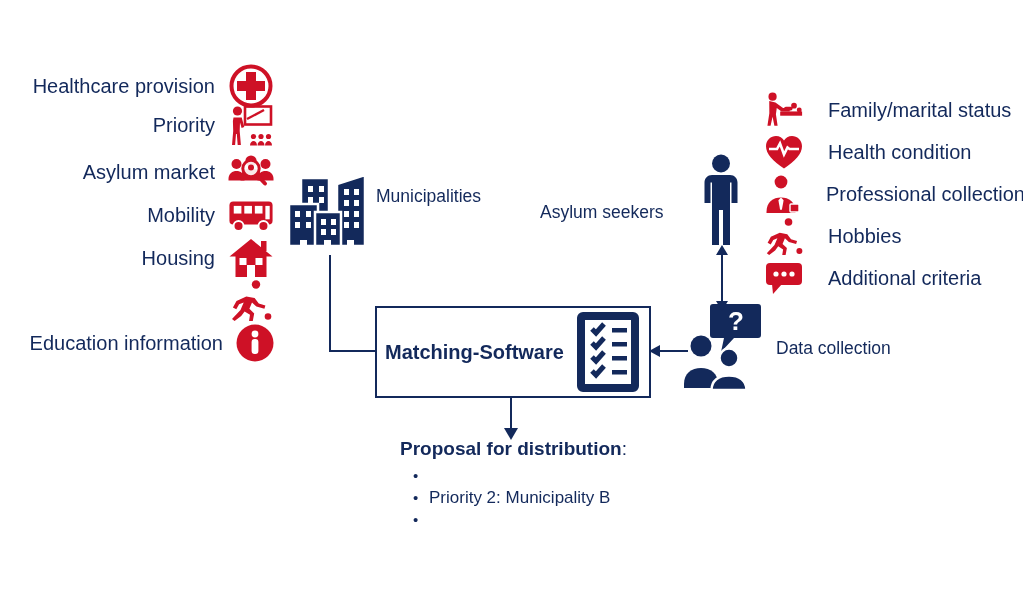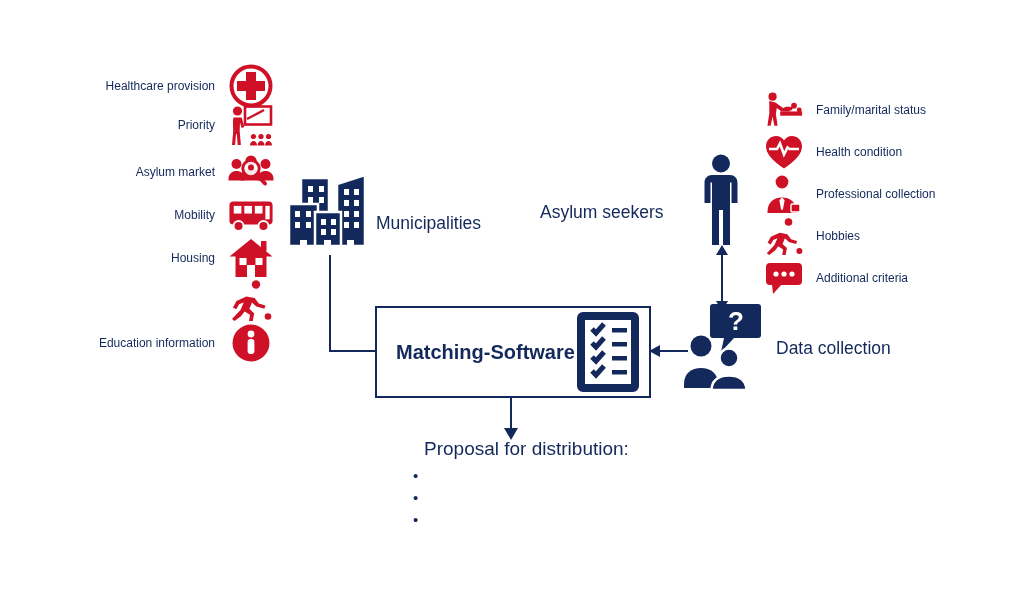--- a/index.html
+++ b/index.html
@@ -10,49 +10,49 @@
   body{
     width:1023px;height:596px;background:#fff;
     font-family:"Liberation Sans",sans-serif;color:var(--navy);
     position:relative;overflow:hidden;
   }
   .abs{position:absolute;}
   
   .lrow{position:absolute;left:30px;width:244px;height:42px;
         display:flex;align-items:center;justify-content:flex-end;gap:13px;}
   .rrow{position:absolute;left:764px;width:256px;height:42px;
-        display:flex;align-items:center;justify-content:flex-start;gap:12px;}
-  .crit-label{font-size:12px;color:var(--navy);white-space:nowrap;}
+        display:flex;align-items:center;justify-content:flex-start;gap:24px;}
+  .crit-label{font-size:20px;color:var(--navy);white-space:nowrap;}
   .ibox{display:flex;align-items:center;justify-content:center;color:var(--red);}
   .ibox-l{width:46px;}
   .ibox-r{width:40px;}
   .ibox svg{display:block;}
   
   .big-label{position:absolute;font-size:17.5px;color:var(--navy);white-space:nowrap;}
   
   #matching-box{position:absolute;left:375px;top:306px;width:276px;height:92px;
     border:2.5px solid var(--navy);background:#fff;display:flex;align-items:center;
-    padding-left:19px;}
+    padding-left:8px;}
   .box-title{font-size:20px;font-weight:bold;color:var(--navy);white-space:nowrap;}
   #checklist-wrap{margin-left:auto;margin-right:9px;color:var(--navy);display:flex;}
   
   .line{position:absolute;background:var(--navy);}
   .tri{position:absolute;width:0;height:0;}
   .tri-left{border-top:6px solid transparent;border-bottom:6px solid transparent;
             border-right:11px solid var(--navy);}
   .tri-up{border-left:6px solid transparent;border-right:6px solid transparent;
           border-bottom:10px solid var(--navy);}
   .tri-down{border-left:6px solid transparent;border-right:6px solid transparent;
             border-top:10px solid var(--navy);}
   .tri-down-big{border-left:7.5px solid transparent;border-right:7.5px solid transparent;
             border-top:12px solid var(--navy);}
   
   #proposal{position:absolute;left:400px;top:438px;}
   .p-title{font-size:19px;color:var(--navy);margin-bottom:5px;}
-  .p-title .strong{font-weight:normal;margin-left:24px;}
+  .p-title .strong{font-weight:bold;}
   .p-item{display:flex;font-size:17px;line-height:21.8px;color:var(--navy);}
   .p-bullet{width:16px;text-align:left;padding-left:13px;box-sizing:content-box;
             font-size:15px;}
   .navy-icon{color:var(--navy);display:flex;}
 </style>
 </head>
 <body>
 
 <div class="lrow" style="top:65px">
   <span class="crit-label">Healthcare provision</span>
@@ -178,21 +178,21 @@
       <rect x="35" y="52" width="5" height="6"></rect>
         <rect x="45" y="52" width="5" height="6"></rect>
       <rect x="35" y="62" width="5" height="6"></rect>
         <rect x="45" y="62" width="5" height="6"></rect>
       <rect x="14" y="73" width="7" height="6"></rect>
       <rect x="38" y="73" width="7" height="6"></rect>
       <rect x="61" y="73" width="7" height="6"></rect>
     </g>
   </svg>
 </span>
-<span class="big-label" style="left:376px;top:213px">Municipalities</span>
+<span class="big-label" style="left:376px;top:186px">Municipalities</span>
 
 <span class="big-label" style="left:540px;top:202px">Asylum seekers</span>
 <span class="abs navy-icon" style="left:700px;top:154px">
   <svg width="42" height="92" viewBox="0 0 42 92">
     <circle cx="21" cy="9.5" r="9" fill="currentColor"></circle>
     <path fill="currentColor" d="M12 21h18c4.4 0 7.5 3.2 7.5 7.5V49h-6V28.5H30V91h-7V56h-4v35h-7V28.5h-1.5V49h-6V28.5c0-4.3 3.1-7.5 7.5-7.5z"></path>
   </svg>
 </span>
 
 <div class="rrow" style="top:89px">
@@ -305,17 +305,18 @@
 
 <div id="proposal">
   <div class="p-title">
     <span class="strong">Proposal for distribution</span><span>:</span>
   </div>
   <div class="p-item">
     <span class="p-bullet">•</span>
   </div>
   <div class="p-item">
     <span class="p-bullet">•</span>
+    <span>Priority 2: Municipality B</span>
   </div>
   <div class="p-item">
     <span class="p-bullet">•</span>
   </div>
 </div>
 
 </body></html>

